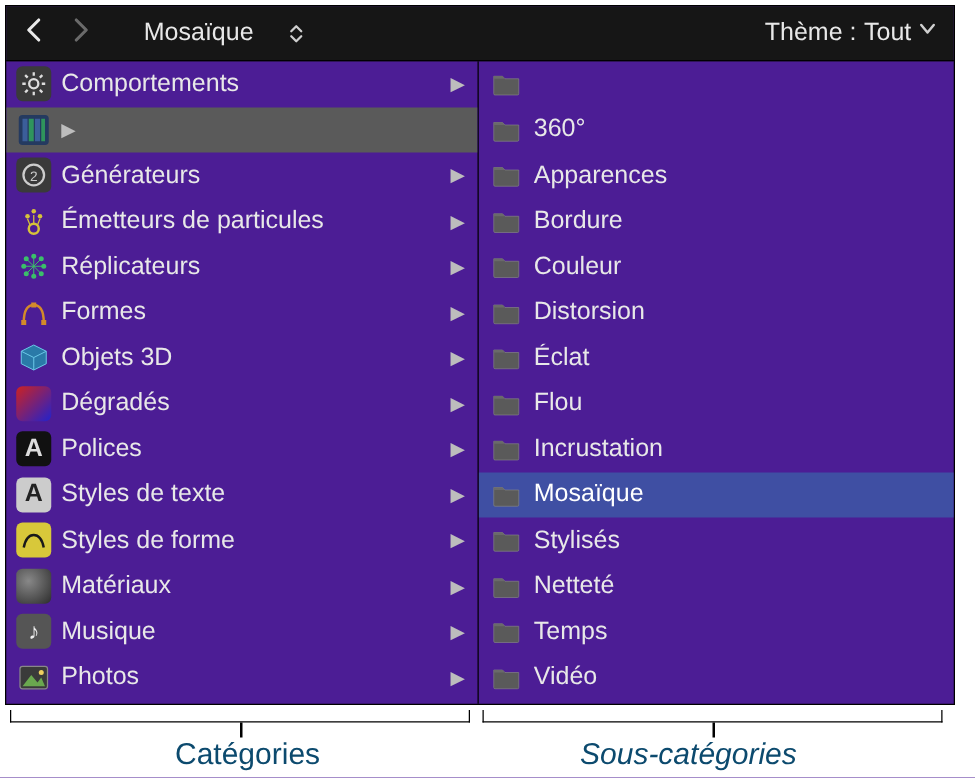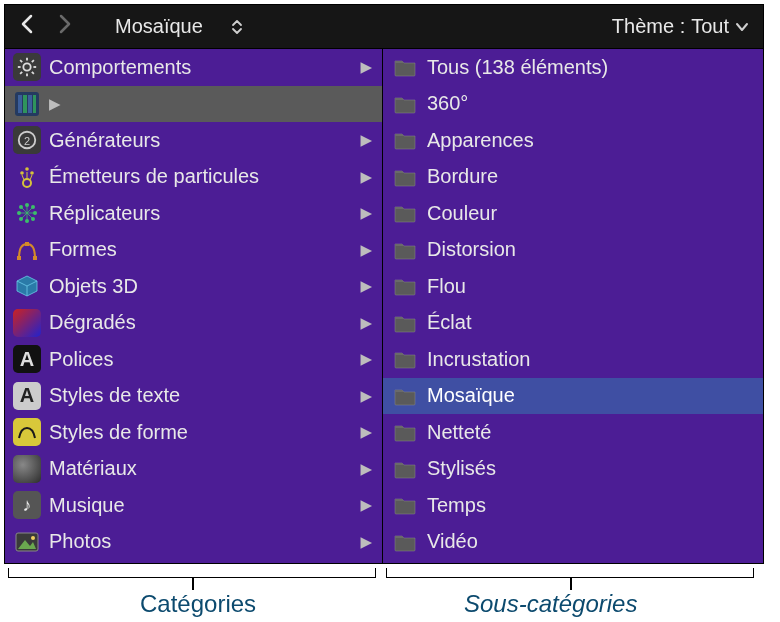--- a/index.html
+++ b/index.html
@@ -46,21 +46,21 @@
   .updown {
     display: flex;
     flex-direction: column;
     line-height: 8px;
     font-size: 11px;
     color: #cfcfcf;
   }
   .spacer { flex: 1; }
   .theme-popup {
     display: flex;
-    align-items: center;
+    align-items: flex-start;
     gap: 6px;
     color: #e8e8e8;
     padding-right: 4px;
   }
   .theme-popup .caret {
     font-size: 14px;
     color: #cfcfcf;
   }
   .columns {
     display: flex;
@@ -325,21 +325,20 @@
         </div>
       </div>
     <div class="col col-right" id="col-sub">
         <div class="row">
           <span class="icon folder-icon">
             <svg viewBox="0 0 26 26">
               <path d="M3 7 h7 l2 2 h11 v12 a1 1 0 0 1 -1 1 H4 a1 1 0 0 1 -1 -1 Z" fill="#5a5a5a" stroke="#888" stroke-width="0.5"></path>
               <path d="M3 7 h7 l2 2 H3 Z" fill="#6a6a6a"></path>
             </svg>
           </span>
-          <span class="label">Tous (138 éléments)</span>
         </div>
         <div class="row">
           <span class="icon folder-icon">
             <svg viewBox="0 0 26 26">
               <path d="M3 7 h7 l2 2 h11 v12 a1 1 0 0 1 -1 1 H4 a1 1 0 0 1 -1 -1 Z" fill="#5a5a5a" stroke="#888" stroke-width="0.5"></path>
               <path d="M3 7 h7 l2 2 H3 Z" fill="#6a6a6a"></path>
             </svg>
           </span>
           <span class="label">360°</span>
         </div>
@@ -379,66 +378,66 @@
           </span>
           <span class="label">Distorsion</span>
         </div>
         <div class="row">
           <span class="icon folder-icon">
             <svg viewBox="0 0 26 26">
               <path d="M3 7 h7 l2 2 h11 v12 a1 1 0 0 1 -1 1 H4 a1 1 0 0 1 -1 -1 Z" fill="#5a5a5a" stroke="#888" stroke-width="0.5"></path>
               <path d="M3 7 h7 l2 2 H3 Z" fill="#6a6a6a"></path>
             </svg>
           </span>
+          <span class="label">Éclat</span>
+        </div>
+        <div class="row">
+          <span class="icon folder-icon">
+            <svg viewBox="0 0 26 26">
+              <path d="M3 7 h7 l2 2 h11 v12 a1 1 0 0 1 -1 1 H4 a1 1 0 0 1 -1 -1 Z" fill="#5a5a5a" stroke="#888" stroke-width="0.5"></path>
+              <path d="M3 7 h7 l2 2 H3 Z" fill="#6a6a6a"></path>
+            </svg>
+          </span>
           <span class="label">Flou</span>
         </div>
         <div class="row">
           <span class="icon folder-icon">
             <svg viewBox="0 0 26 26">
               <path d="M3 7 h7 l2 2 h11 v12 a1 1 0 0 1 -1 1 H4 a1 1 0 0 1 -1 -1 Z" fill="#5a5a5a" stroke="#888" stroke-width="0.5"></path>
               <path d="M3 7 h7 l2 2 H3 Z" fill="#6a6a6a"></path>
             </svg>
           </span>
-          <span class="label">Éclat</span>
-        </div>
-        <div class="row">
-          <span class="icon folder-icon">
-            <svg viewBox="0 0 26 26">
-              <path d="M3 7 h7 l2 2 h11 v12 a1 1 0 0 1 -1 1 H4 a1 1 0 0 1 -1 -1 Z" fill="#5a5a5a" stroke="#888" stroke-width="0.5"></path>
-              <path d="M3 7 h7 l2 2 H3 Z" fill="#6a6a6a"></path>
-            </svg>
-          </span>
           <span class="label">Incrustation</span>
         </div>
         <div class="row sel-right">
           <span class="icon folder-icon">
             <svg viewBox="0 0 26 26">
               <path d="M3 7 h7 l2 2 h11 v12 a1 1 0 0 1 -1 1 H4 a1 1 0 0 1 -1 -1 Z" fill="#5a5a5a" stroke="#888" stroke-width="0.5"></path>
               <path d="M3 7 h7 l2 2 H3 Z" fill="#6a6a6a"></path>
             </svg>
           </span>
           <span class="label">Mosaïque</span>
         </div>
         <div class="row">
           <span class="icon folder-icon">
             <svg viewBox="0 0 26 26">
               <path d="M3 7 h7 l2 2 h11 v12 a1 1 0 0 1 -1 1 H4 a1 1 0 0 1 -1 -1 Z" fill="#5a5a5a" stroke="#888" stroke-width="0.5"></path>
               <path d="M3 7 h7 l2 2 H3 Z" fill="#6a6a6a"></path>
             </svg>
           </span>
+          <span class="label">Stylisés</span>
+        </div>
+        <div class="row">
+          <span class="icon folder-icon">
+            <svg viewBox="0 0 26 26">
+              <path d="M3 7 h7 l2 2 h11 v12 a1 1 0 0 1 -1 1 H4 a1 1 0 0 1 -1 -1 Z" fill="#5a5a5a" stroke="#888" stroke-width="0.5"></path>
+              <path d="M3 7 h7 l2 2 H3 Z" fill="#6a6a6a"></path>
+            </svg>
+          </span>
           <span class="label">Netteté</span>
-        </div>
-        <div class="row">
-          <span class="icon folder-icon">
-            <svg viewBox="0 0 26 26">
-              <path d="M3 7 h7 l2 2 h11 v12 a1 1 0 0 1 -1 1 H4 a1 1 0 0 1 -1 -1 Z" fill="#5a5a5a" stroke="#888" stroke-width="0.5"></path>
-              <path d="M3 7 h7 l2 2 H3 Z" fill="#6a6a6a"></path>
-            </svg>
-          </span>
-          <span class="label">Stylisés</span>
         </div>
         <div class="row">
           <span class="icon folder-icon">
             <svg viewBox="0 0 26 26">
               <path d="M3 7 h7 l2 2 h11 v12 a1 1 0 0 1 -1 1 H4 a1 1 0 0 1 -1 -1 Z" fill="#5a5a5a" stroke="#888" stroke-width="0.5"></path>
               <path d="M3 7 h7 l2 2 H3 Z" fill="#6a6a6a"></path>
             </svg>
           </span>
           <span class="label">Temps</span>
         </div>

